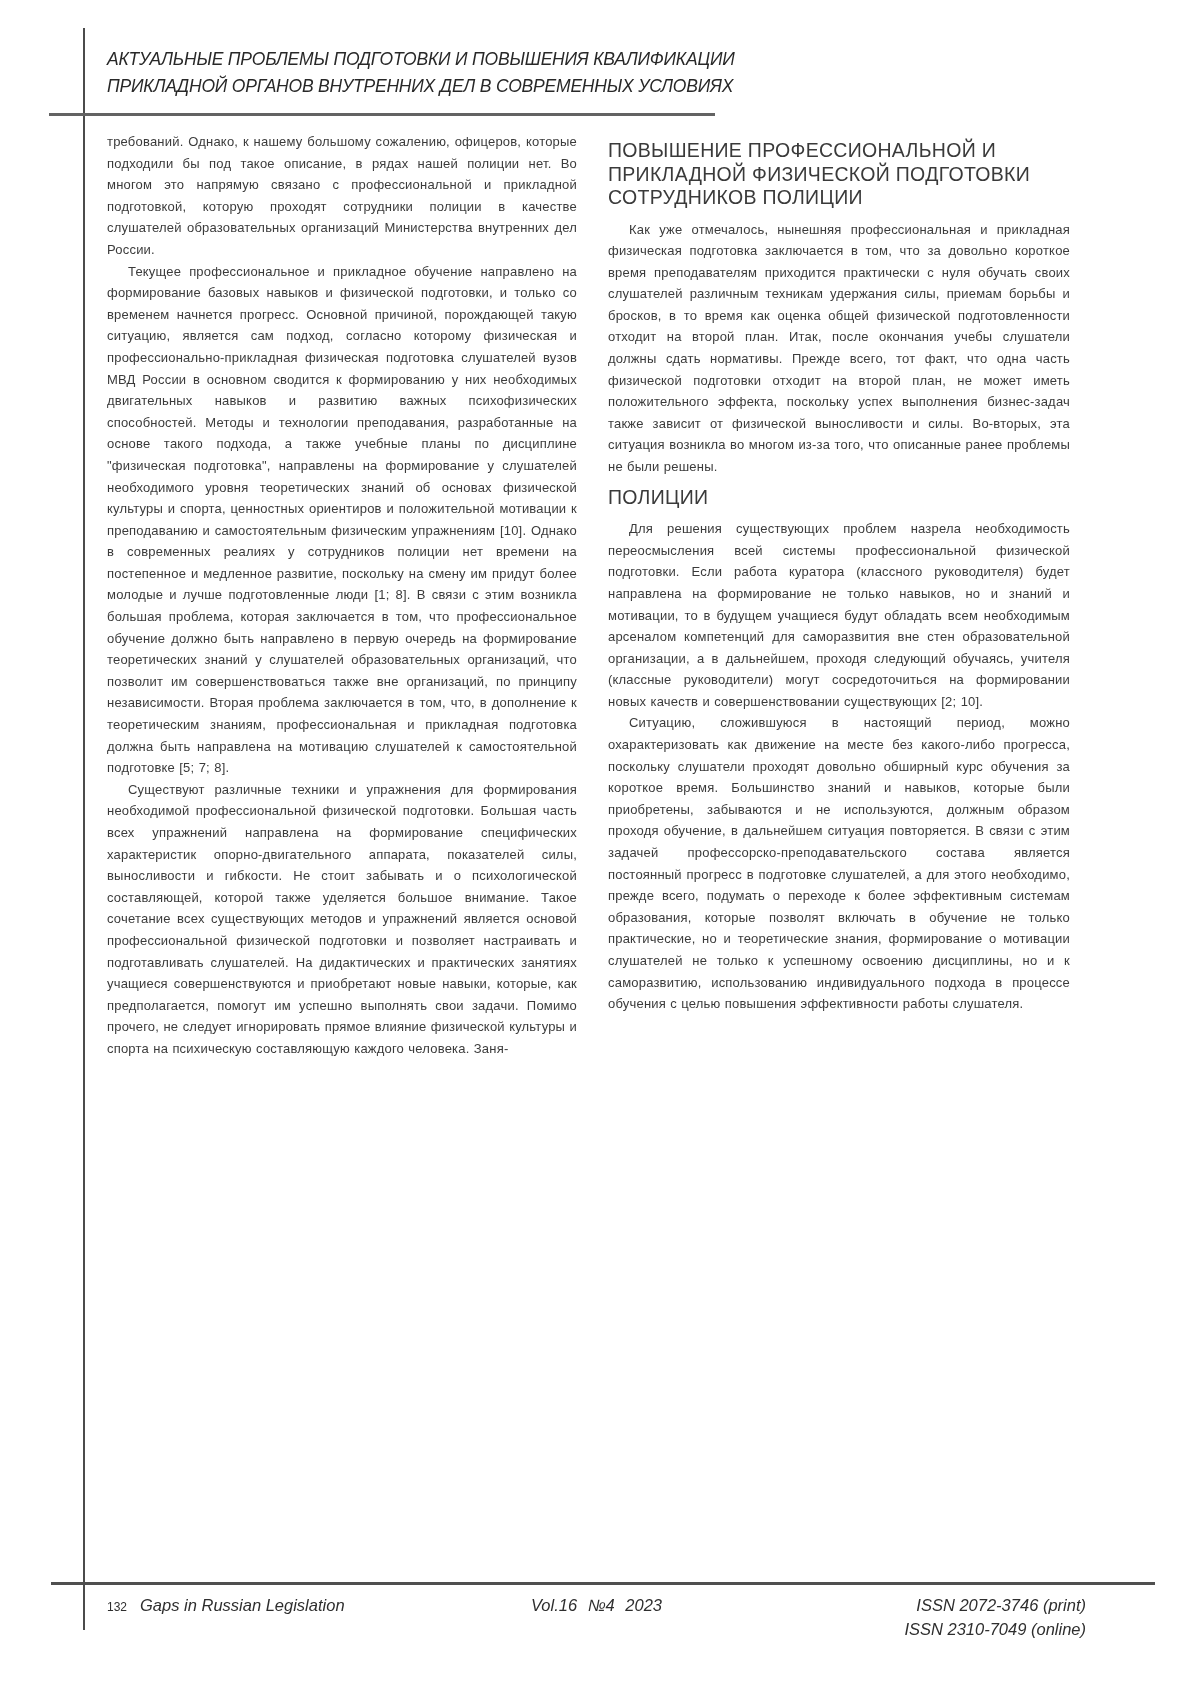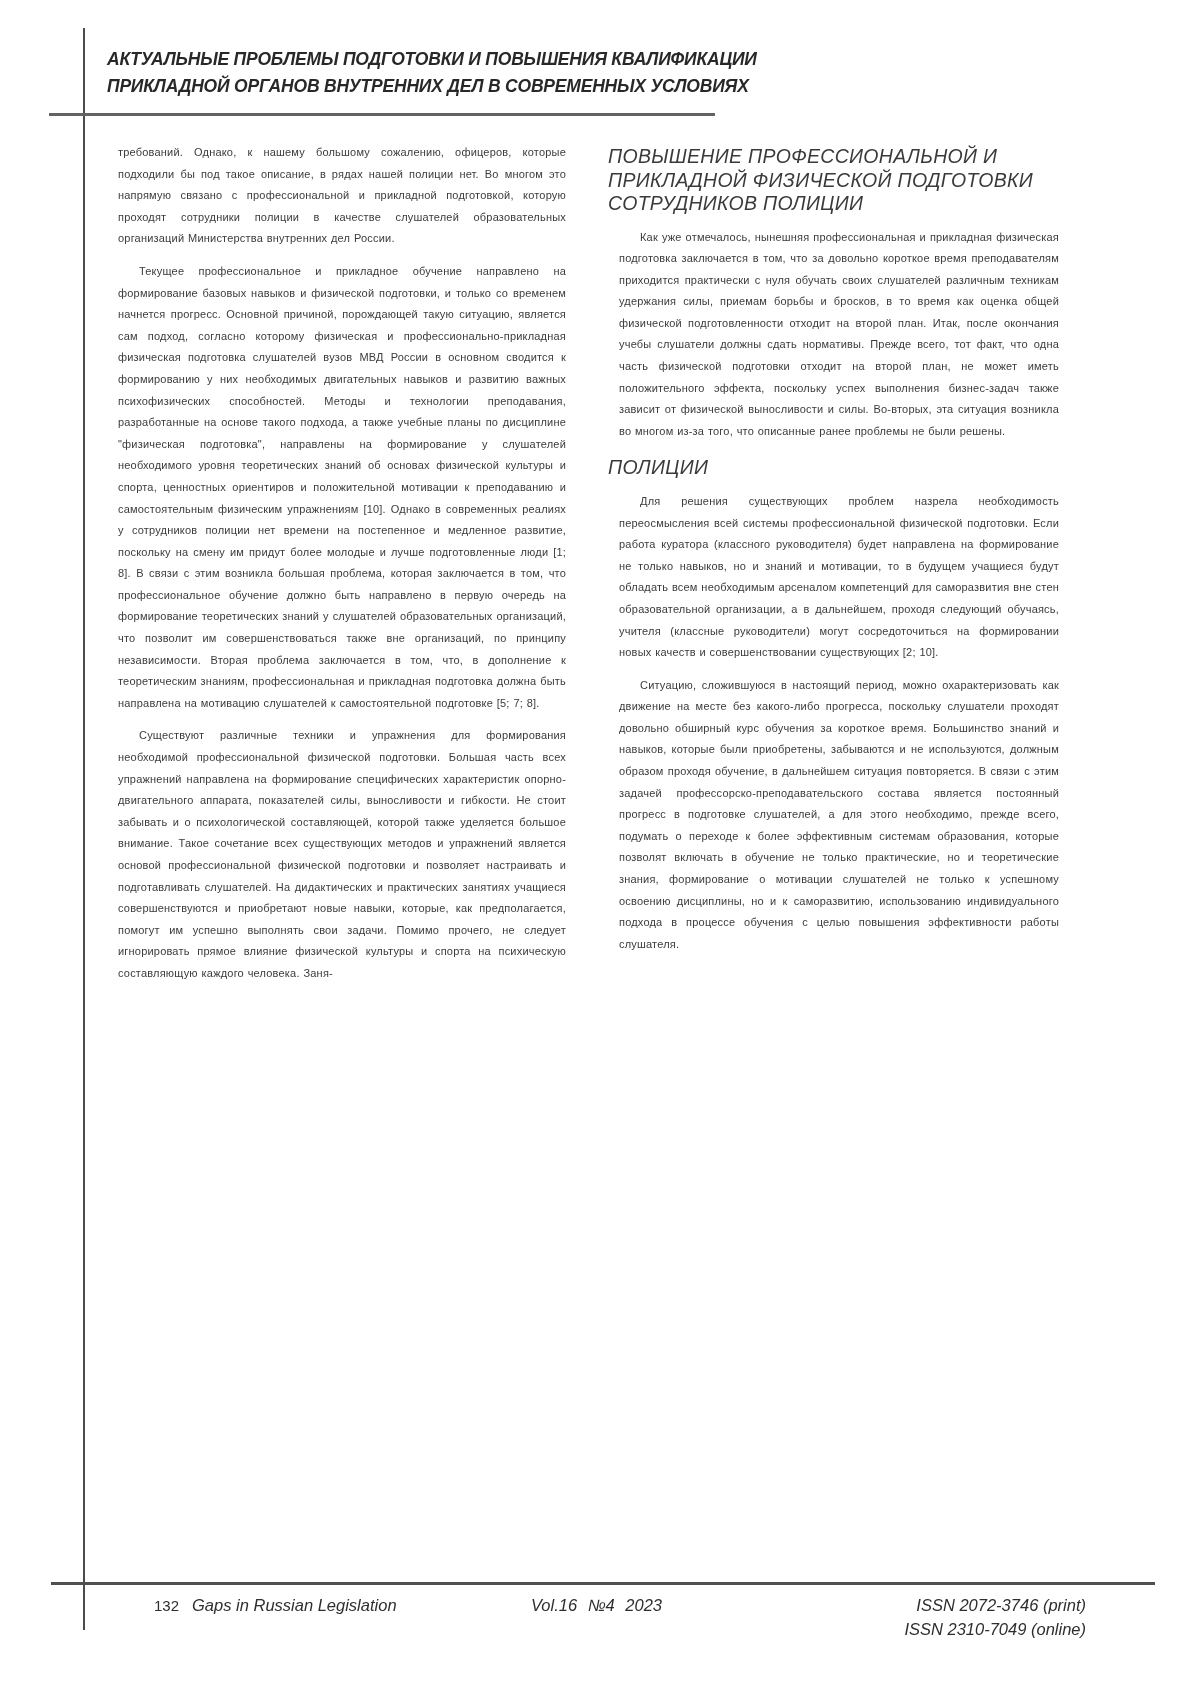--- a/index.html
+++ b/index.html
@@ -9,68 +9,67 @@
     background:#ffffff;
     font-family:"Liberation Sans", sans-serif;
     overflow:hidden;
   }
   .vline{
     position:absolute;left:83px;top:28px;
     width:1.5px;height:1602px;background:#4b4b4b;
   }
   .running-head{
     position:absolute;left:107px;top:46px;width:800px;
-    font-weight:bold;font-style:italic;
+    font-weight:normal;font-style:italic;
     font-size:17.5px;line-height:27px;
     letter-spacing:-0.2px;
     color:#282828;
   }
   .head-rule{
     position:absolute;left:49px;top:113px;
     width:666px;height:2.5px;background:#636363;
   }
   .columns{
     position:absolute;left:107px;top:131px;
     width:963px;
     display:flex;gap:31px;
   }
   .col{width:470px;}
   .col-right{width:462px;}
   .col p.paragraph{
-    margin:11px;
-    font-size:11px;line-height:21.6px;
+    margin:0;
+    font-size:13px;line-height:21.6px;
     letter-spacing:0.2px;word-spacing:0.5px;
     color:#3b3b3b;
     text-align:justify;
     hyphens:auto;
   }
   .col p.paragraph.indent{text-indent:21px;}
   .col h2.heading{
-    margin:14px 0 9px 0;
+    margin:8px 0 9px 0;
     font-weight:normal;
     font-size:19.5px;line-height:23.5px;
     letter-spacing:0.3px;
     color:#3a3a3a;
     text-align:left;
-    font-style:italic;
   }
   .foot-rule{
     position:absolute;left:51px;top:1582px;
     width:1104px;height:2.5px;background:#4f4f4f;
   }
   .footer{
     position:absolute;left:107px;top:1593px;
     width:979px;
     display:grid;grid-template-columns:1fr auto 1fr;
     align-items:start;
     color:#2e2e2e;
     font-size:16.5px;line-height:24px;
   }
   .f-left{justify-self:start;display:flex;gap:13px;align-items:baseline;}
-  .f-num{font-style:normal;font-size:15px;margin-left:47px;}
+  .f-num{font-style:normal;font-size:12px;}
   .f-journal{font-style:italic;text-align:right;}
   .f-center{justify-self:center;font-style:italic;word-spacing:6px;}
   .f-right{justify-self:end;text-align:right;font-style:italic;}
 </style>
 </head>
 <body>
 
 <div class="page">
   <div class="vline"></div>
 

